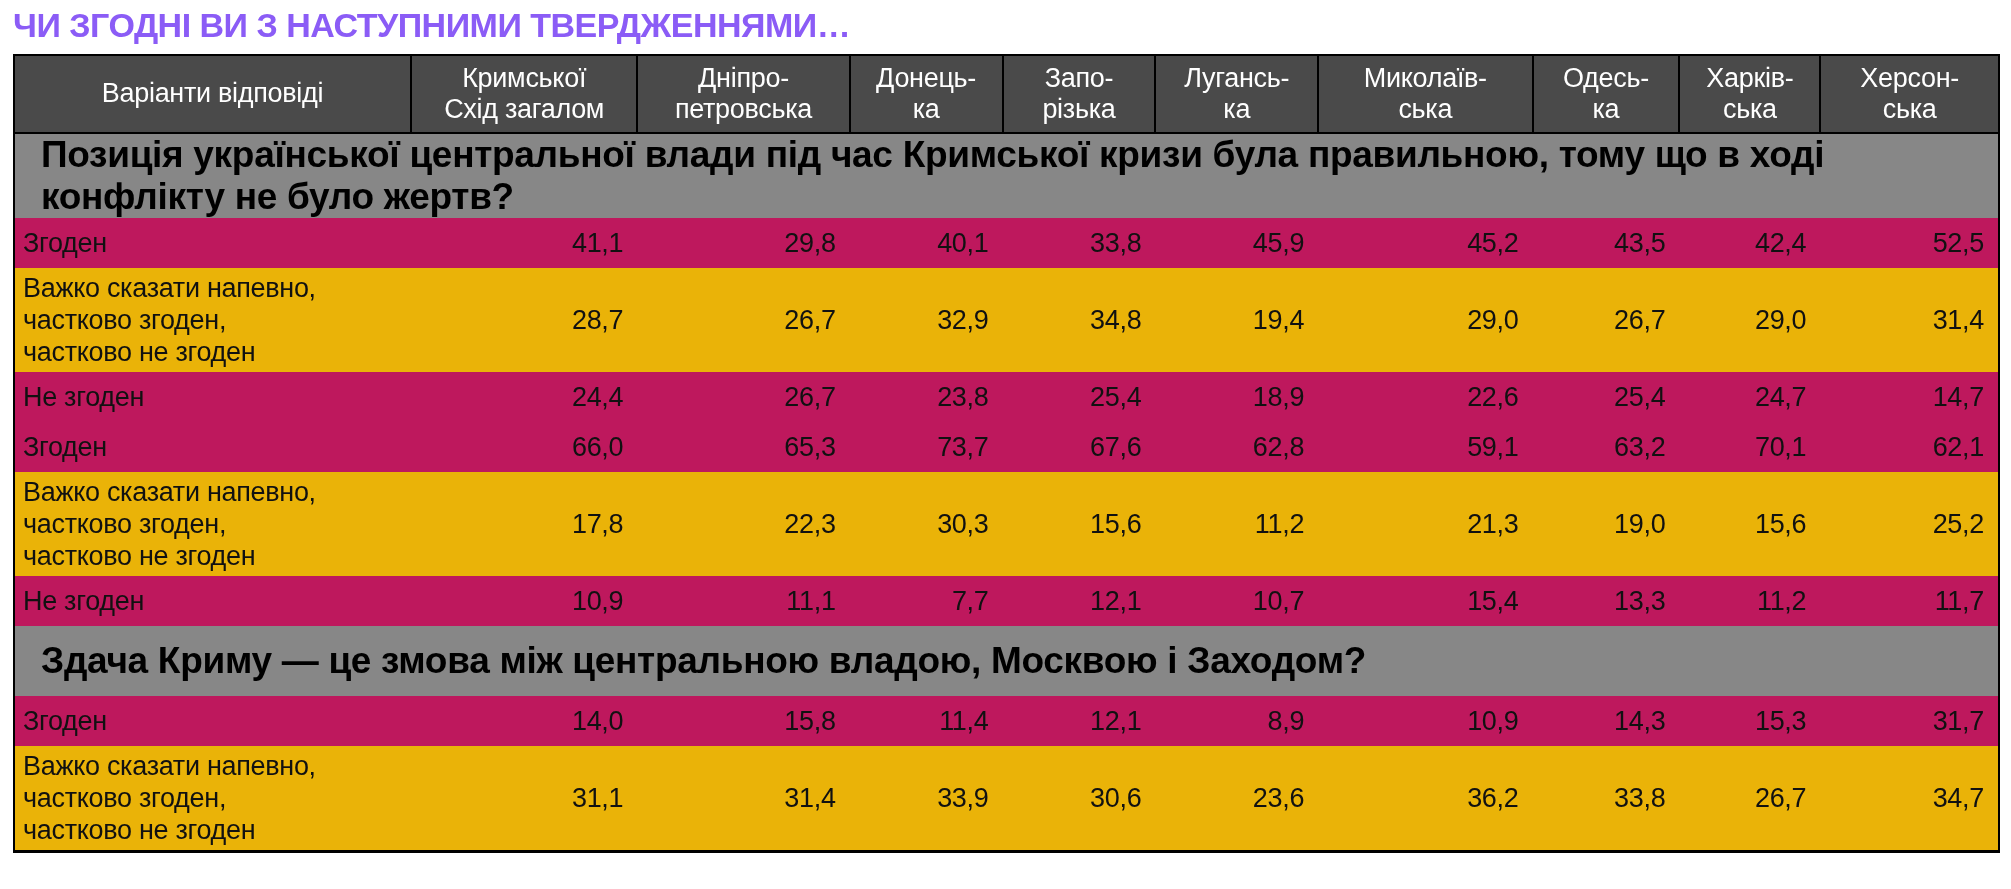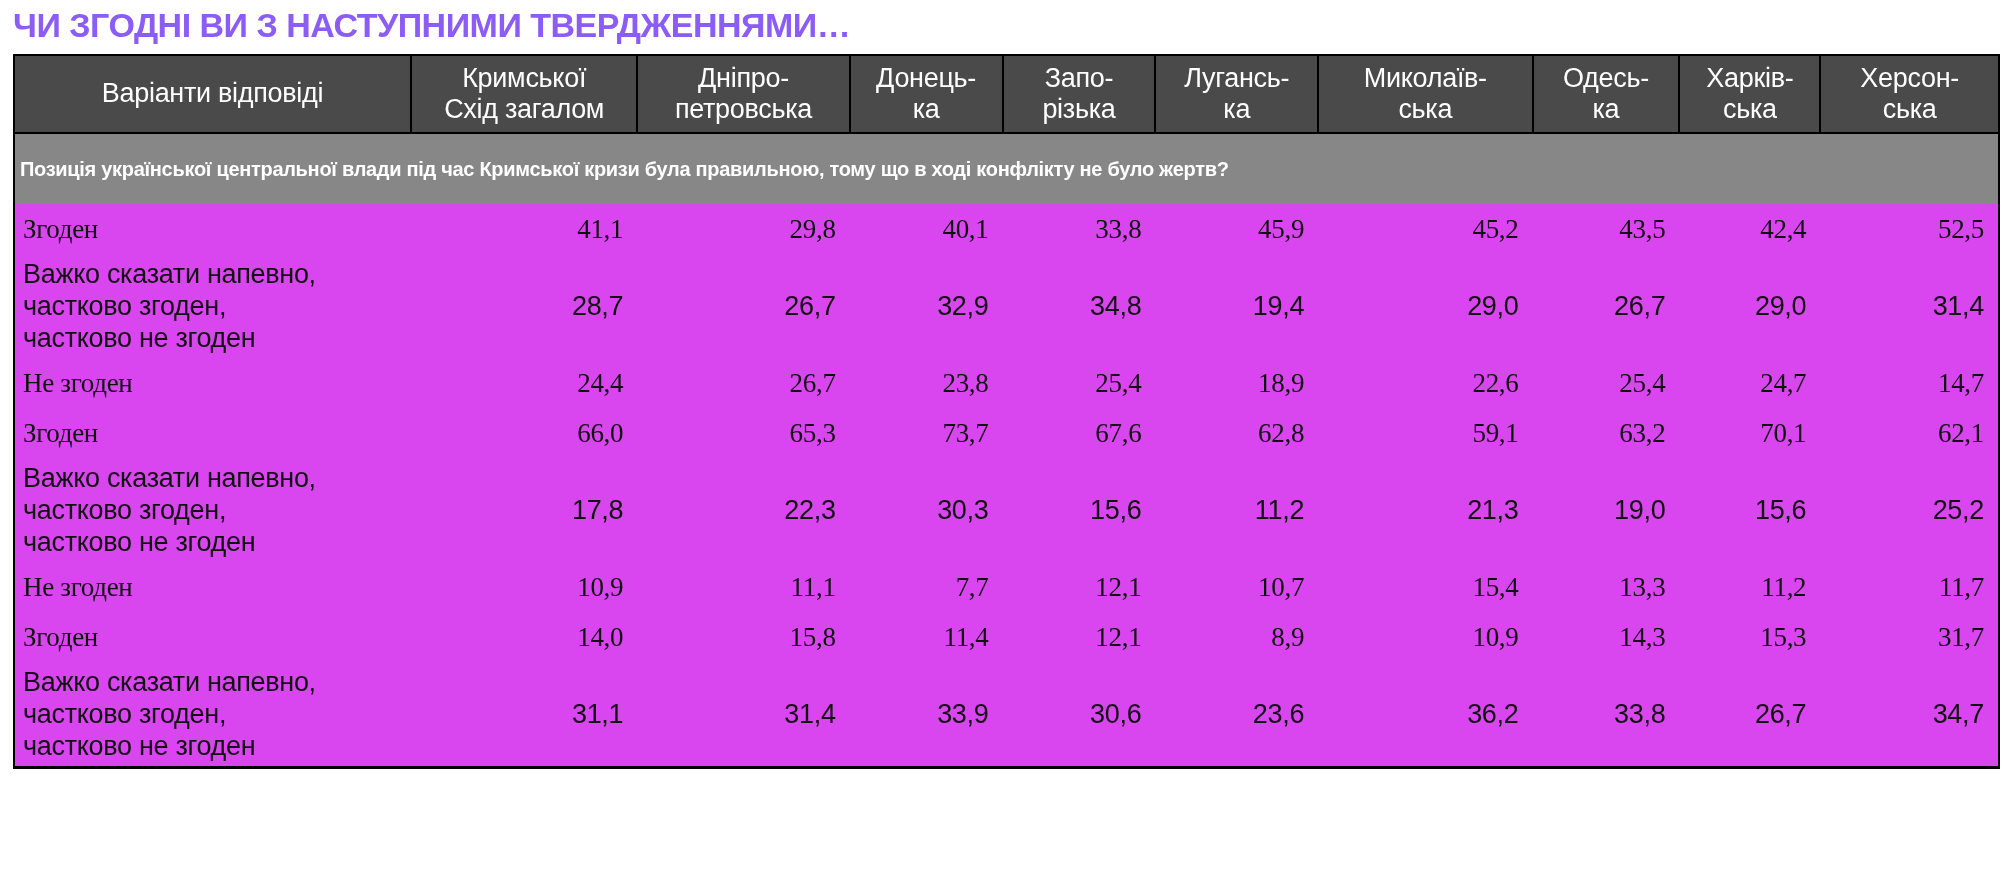--- a/index.html
+++ b/index.html
@@ -15,36 +15,36 @@
   table.survey{
     border-collapse:collapse;table-layout:fixed;width:1987px;
     border:2px solid #000;border-bottom-width:3px;
   }
   thead th{
     background:#4a4a4a;color:#fff;font-weight:normal;font-size:27px;
     line-height:1.16;text-align:center;vertical-align:middle;
     border:2px solid #000;height:72px;padding:2px 4px;letter-spacing:-0.3px;
   }
   tr.band td{
-    background:#878787;color:#ffffff;font-weight:bold;font-size:20px;
+    background:#878787;color:#000000;font-weight:bold;font-size:37px;
     height:70px;text-align:left;vertical-align:middle;
-    padding:0 6px 0 5px;letter-spacing:-0.3px;
+    padding:0 6px 0 26px;letter-spacing:-0.3px;
   }
   td.label{
     font-size:27px;line-height:32px;text-align:left;vertical-align:middle;
     padding:3px 4px 3px 8px;letter-spacing:-0.3px;
   }
   td.num{
     font-size:27px;text-align:right;vertical-align:middle;
     padding:0 14px 0 0;letter-spacing:-0.3px;
   }
   tr.single td{height:44px;}
   tr.multi td{height:98px;}
-  tr.shaded td{background:#d946ef;}
-  tr.plain td{background:#d946ef;font-family:Liberation Serif, serif;}
+  tr.shaded td{background:#eab308;}
+  tr.plain td{background:#be185d;}
 </style>
 </head>
 <body>
 
 <div class="page">
   <div class="title">ЧИ ЗГОДНІ ВИ З НАСТУПНИМИ ТВЕРДЖЕННЯМИ…</div>
 
   <table class="survey">
     <colgroup>
       <col style="width:20.0%">
@@ -192,20 +192,23 @@
         <td class="num">11,1</td>
         <td class="num">7,7</td>
         <td class="num">12,1</td>
         <td class="num">10,7</td>
         <td class="num">15,4</td>
         <td class="num">13,3</td>
         <td class="num">11,2</td>
         <td class="num">11,7</td>
       </tr>
 
+      <tr class="band">
+        <td colspan="10">Здача Криму — це змова між центральною владою, Москвою і Заходом?</td>
+      </tr>
       <tr class="single plain">
         <td class="label">
           <div>Згоден</div>
         </td>
         <td class="num">14,0</td>
         <td class="num">15,8</td>
         <td class="num">11,4</td>
         <td class="num">12,1</td>
         <td class="num">8,9</td>
         <td class="num">10,9</td>

